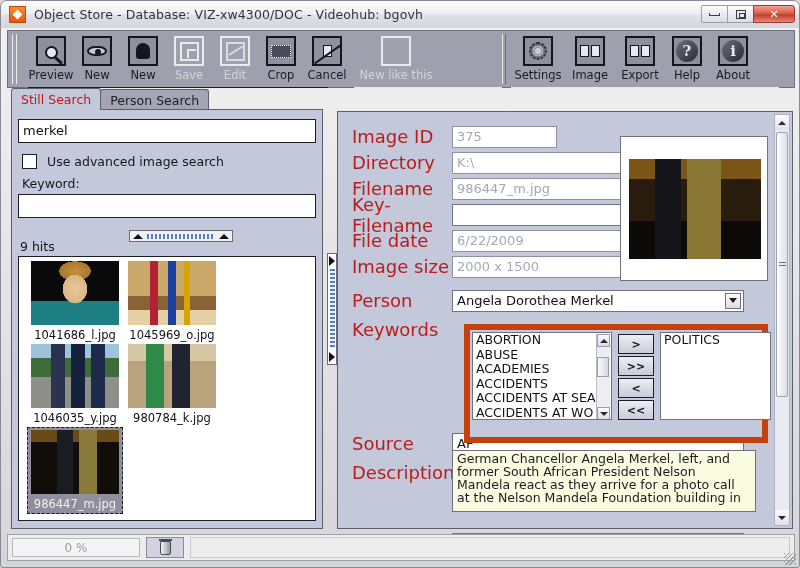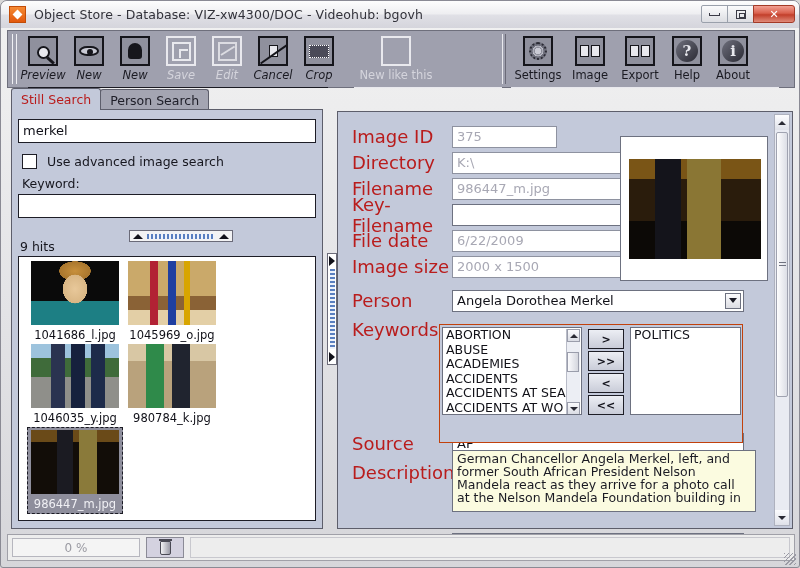--- a/index.html
+++ b/index.html
@@ -215,22 +215,22 @@
   #preview-box{
     position:absolute; left:282px; top:24px; width:148px; height:145px;
     background:#fff; border:1px solid #6d7180;
   }
   #preview-img{
     position:absolute; left:8px; top:22px; width:132px; height:100px;
     background-size:cover; background-position:center;
   }
 
   
-  #kwblock{ position:absolute; left:101px; top:212px; width:304px; height:119px;
-            border:1px solid #c2410c; background:#c3c9da; }
+  #kwblock{ position:absolute; left:126px; top:212px; width:304px; height:119px;
+            border:6px solid #c2410c; background:#c3c9da; }
   #kwlist{
     position:absolute; left:2px; top:2px; width:140px; height:88px;
     background:#fff; border:1px solid #6d7180; overflow:hidden;
   }
   .kwitem{ font-size:12.5px; color:#111118; padding:0 3px; line-height:14.6px; white-space:nowrap; }
   #kwlist-sb{
     position:absolute; right:1px; top:1px; width:14px; height:86px;
     background:#eceef4; border-left:1px solid #b9bcc8;
     display:flex;flex-direction:column;justify-content:space-between;
   }
@@ -321,21 +321,21 @@
       <div class="winbtn">
         <div class="maxglyph"></div>
       </div>
       <div class="winbtn close">✕</div>
     </div>
   </div>
 
   <div id="toolbar">
     <div class="tb-sep-left"></div>
 
-    <div class="tb-group" style="left:12px;font-style:italic;">
+    <div class="tb-group" style="left:20px;">
 
       <div class="tbbtn">
         <div class="tbicon">
             <div class="g-mag"></div>
           </div>
         <div class="tblabel">Preview</div>
       </div>
 
       <div class="tbbtn">
         <div class="tbicon">
@@ -360,31 +360,31 @@
 
       <div class="tbbtn">
         <div class="tbicon flat">
             <div class="g-chart"></div>
           </div>
         <div class="tblabel dim">Edit</div>
       </div>
 
       <div class="tbbtn">
         <div class="tbicon">
+            <div class="g-crop"></div>
+          </div>
+        <div class="tblabel">Crop</div>
+      </div>
+
+      <div class="tbbtn">
+        <div class="tbicon">
           <div class="g-doc"></div>
             <div class="g-slash"></div>
         </div>
         <div class="tblabel">Cancel</div>
-      </div>
-
-      <div class="tbbtn">
-        <div class="tbicon">
-            <div class="g-crop"></div>
-          </div>
-        <div class="tblabel">Crop</div>
       </div>
     </div>
 
     <div class="tb-group" style="left:346px;">
       <div class="tbbtn" style="width:84px;">
         <div class="tbicon flat"></div>
         <div class="tblabel dim">New like this</div>
       </div>
     </div>
 

